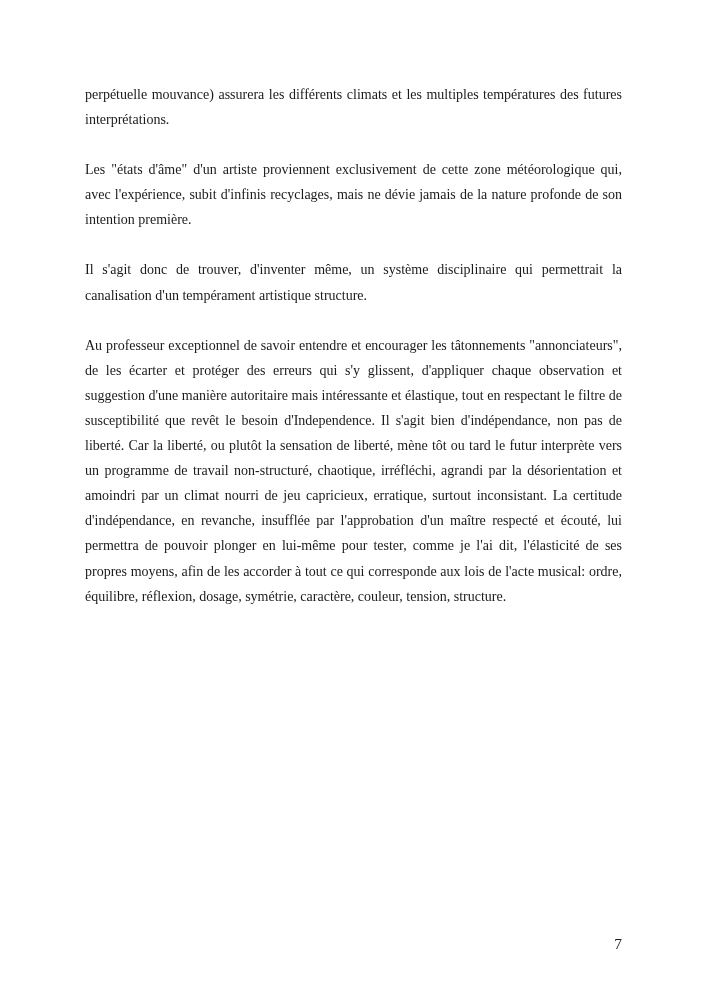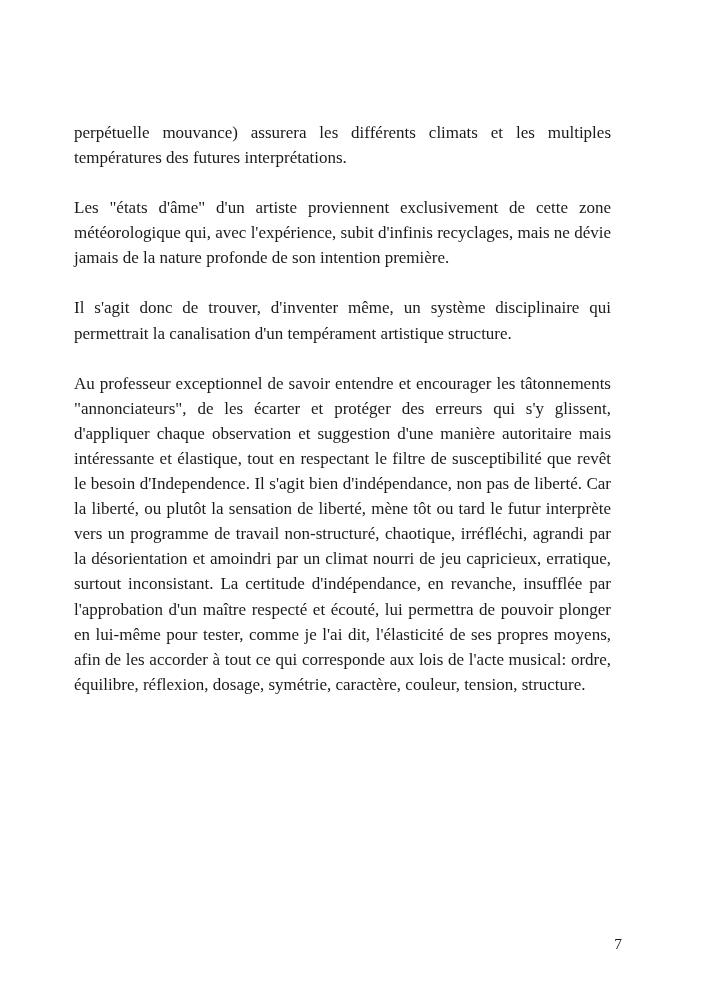--- a/index.html
+++ b/index.html
@@ -11,28 +11,27 @@
       position: relative;
       width: 706px;
       height: 1000px;
       background: #ffffff;
       overflow: hidden;
       font-family: "Liberation Serif", "DejaVu Serif", serif;
       color: #1a1a1a;
     }
     .text-block {
       position: absolute;
-      left: 74px;
+      left: 85px;
       top: 82px;
       width: 537px;
-      font-size: 17px;
+      font-size: 14px;
       line-height: 25.1px;
       text-align: justify;
       text-justify: inter-word;
-      margin-top: 38px;
     }
     .text-block p {
       margin: 0 0 25px 0;
       padding: 0;
     }
     .text-block p:last-child {
       margin-bottom: 0;
     }
     .page-number {
       position: absolute;

